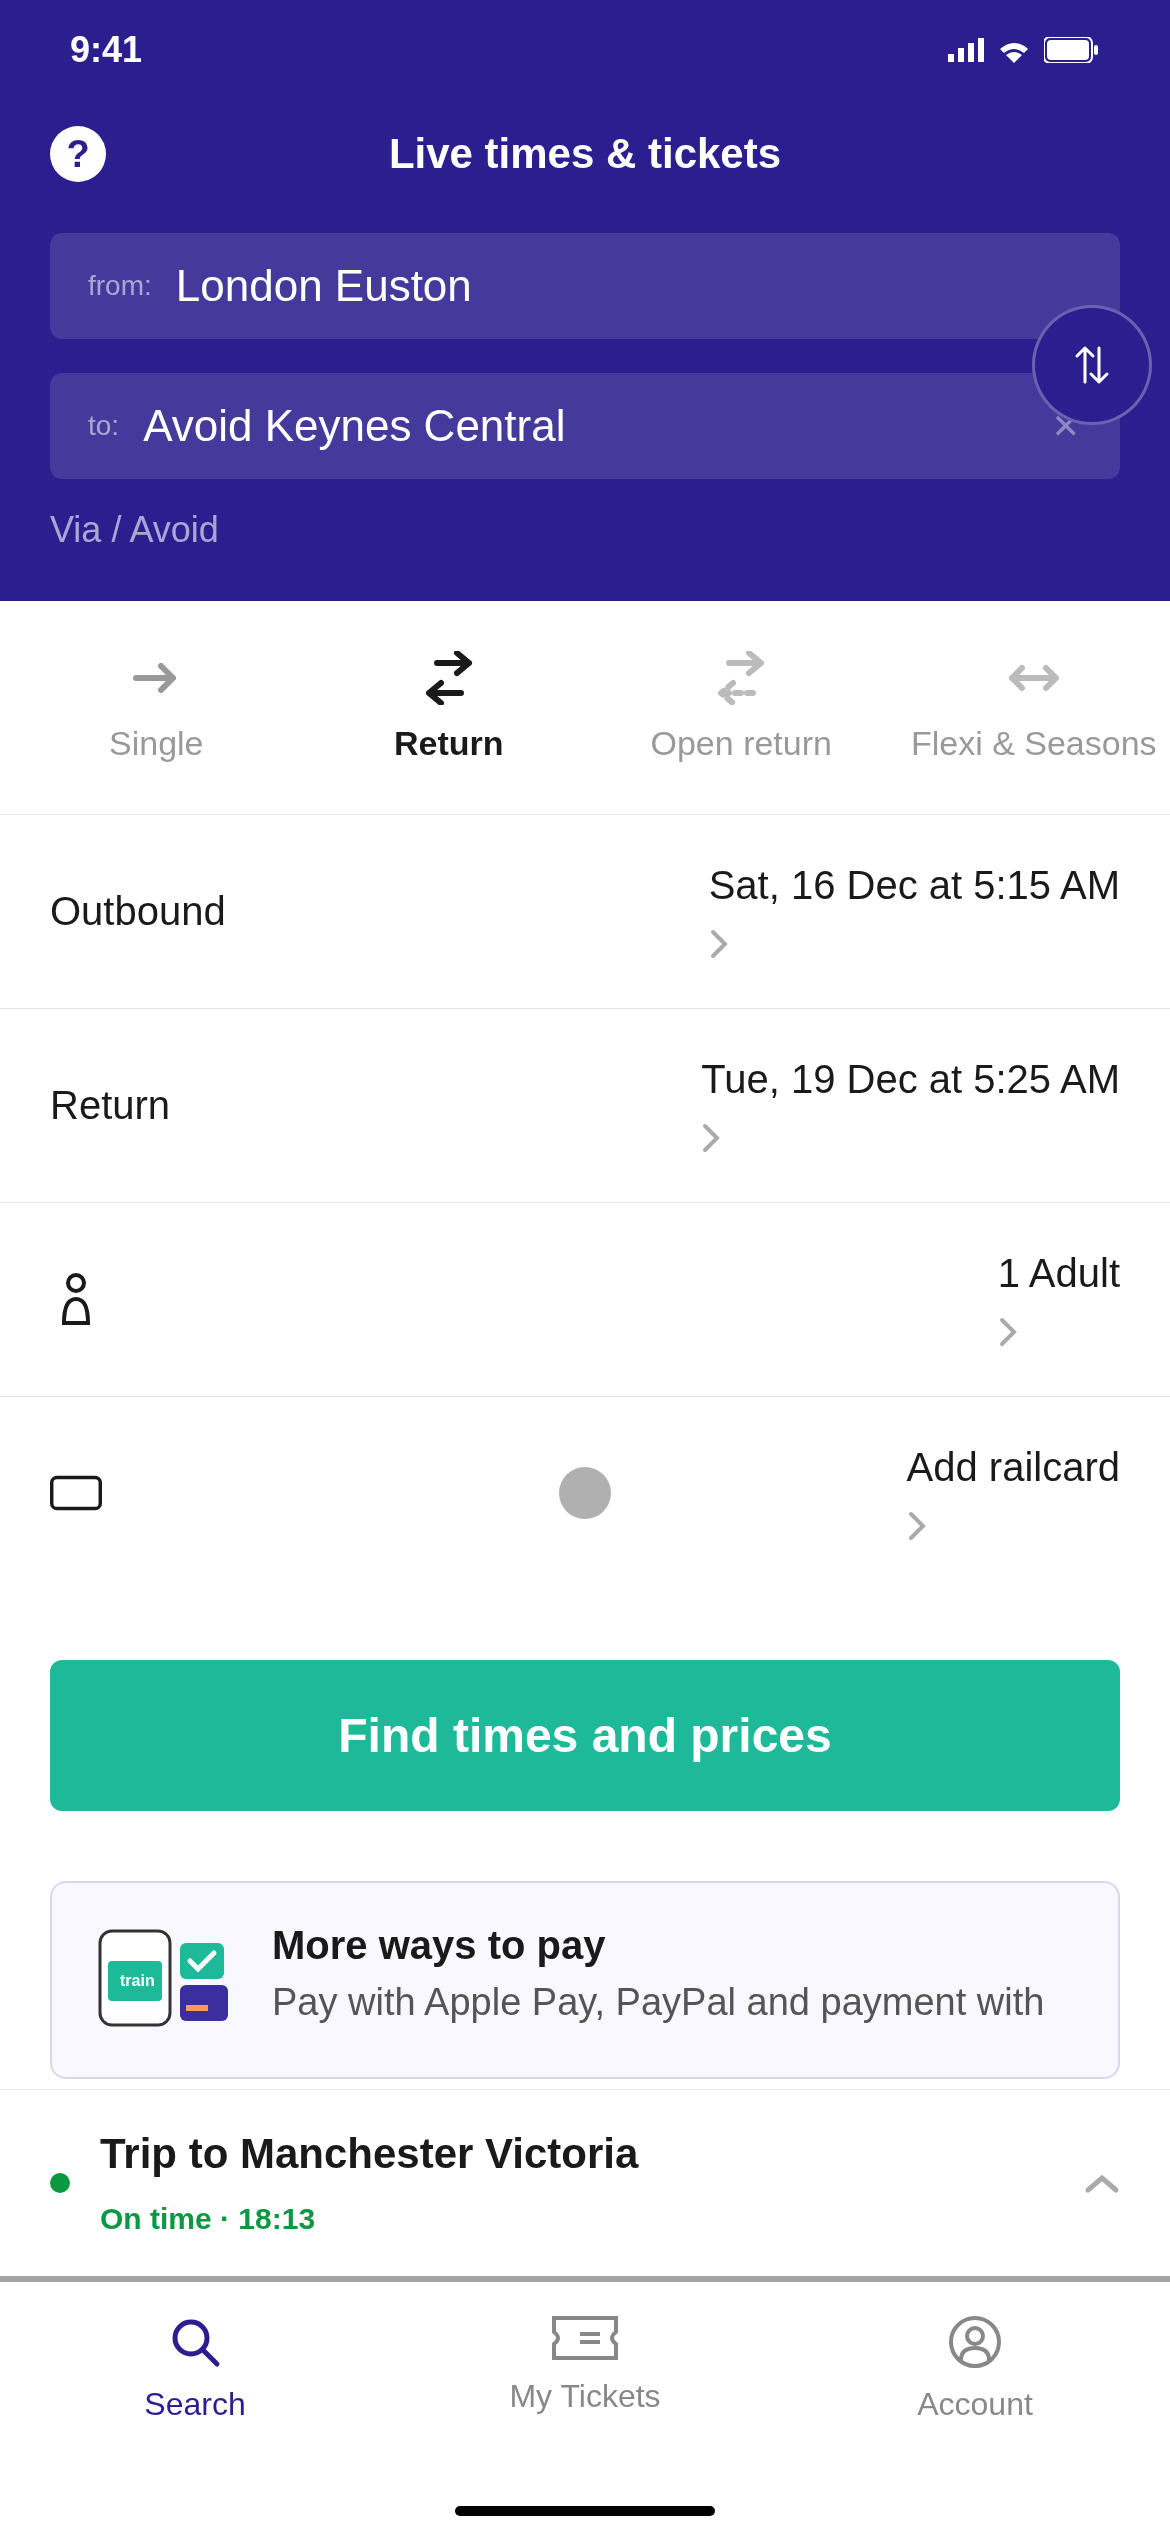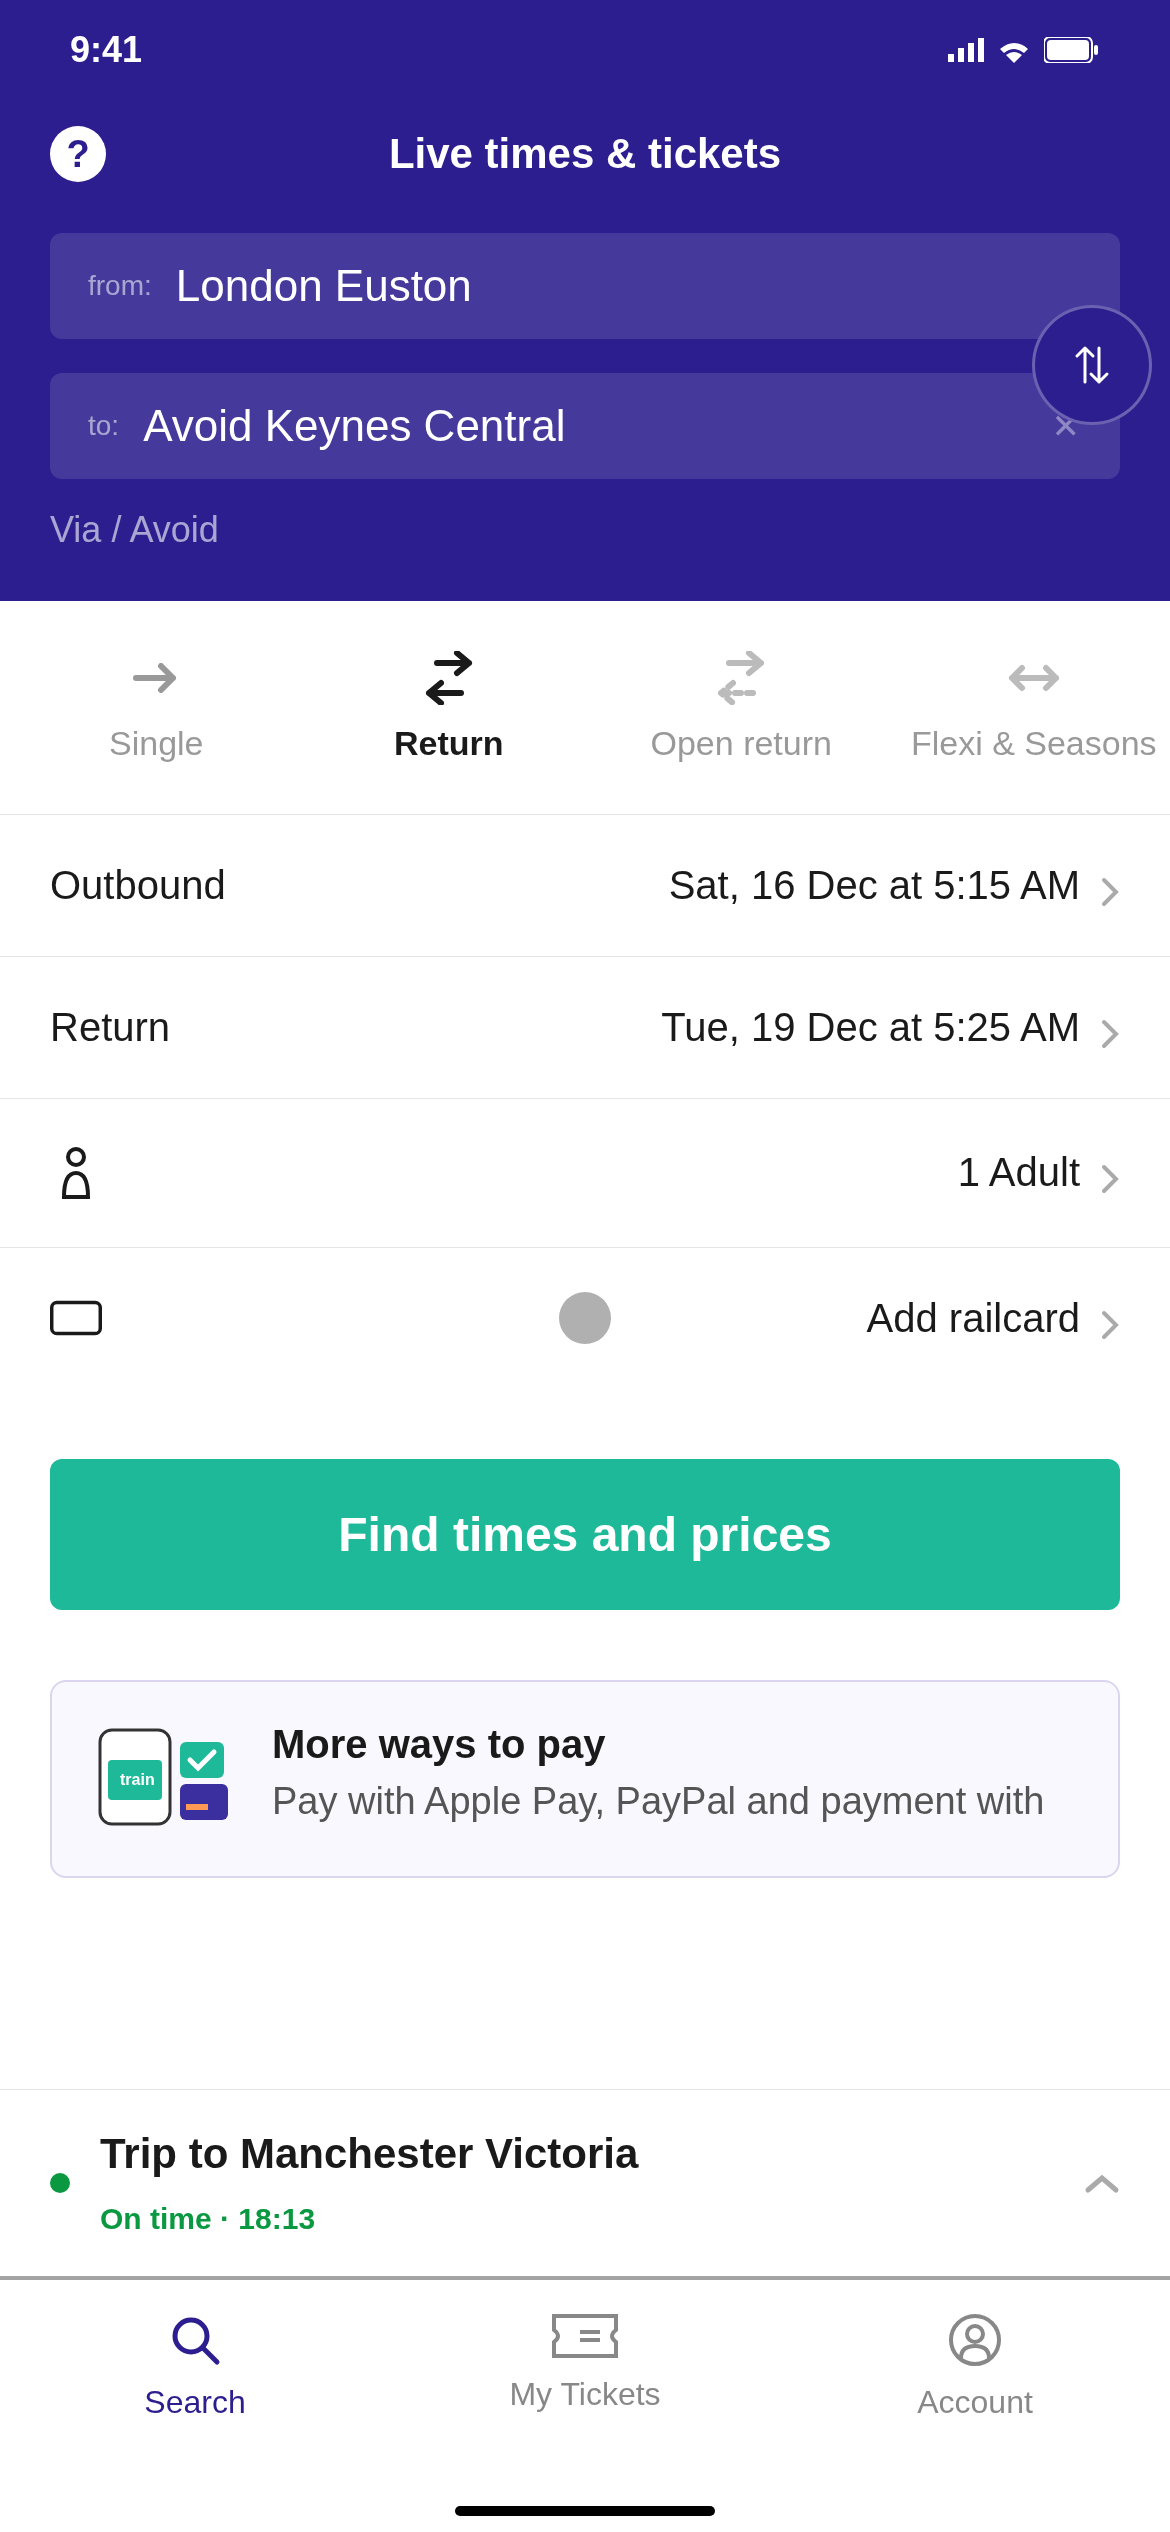--- a/index.html
+++ b/index.html
@@ -126,21 +126,21 @@
       justify-content: space-between;
       padding: 48px 50px;
       border-bottom: 1px solid #e5e5e5;
     }
     .row-left {
       display: flex;
       align-items: center;
       gap: 30px;
     }
     .row-label { font-size: 40px; color: #1a1a1a; }
-    .row-value { font-size: 40px; color: #1a1a1a; display: flex; align-items: flex-end; gap: 20px; }
+    .row-value { font-size: 40px; color: #1a1a1a; display: flex; align-items: flex-start; gap: 20px; flex-direction: column; }
     .chevron { color: #aaa; }
     .row-icon { width: 52px; display: flex; justify-content: center; }
     .find-btn {
       margin: 70px 50px;
       background: #1db999;
       border-radius: 12px;
       padding: 48px;
       text-align: center;
       font-size: 48px;
       font-weight: 700;
@@ -181,21 +181,21 @@
     .trip-title { font-size: 42px; font-weight: 700; color: #1a1a1a; margin-bottom: 24px; }
     .trip-status { font-size: 30px; font-weight: 700; color: #0a9940; }
     .trip-chevron { color: #aaa; }
     .tab-bar {
       position: absolute;
       bottom: 0;
       left: 0;
       right: 0;
       height: 256px;
       background: #fff;
-      border-top: 4px solid #a3a3a3;
+      border-top: 6px solid #a3a3a3;
       display: flex;
       padding-top: 32px;
     }
     .tab-bar-item {
       flex: 1;
       display: flex;
       flex-direction: column;
       align-items: center;
       gap: 16px;
       color: #888;

